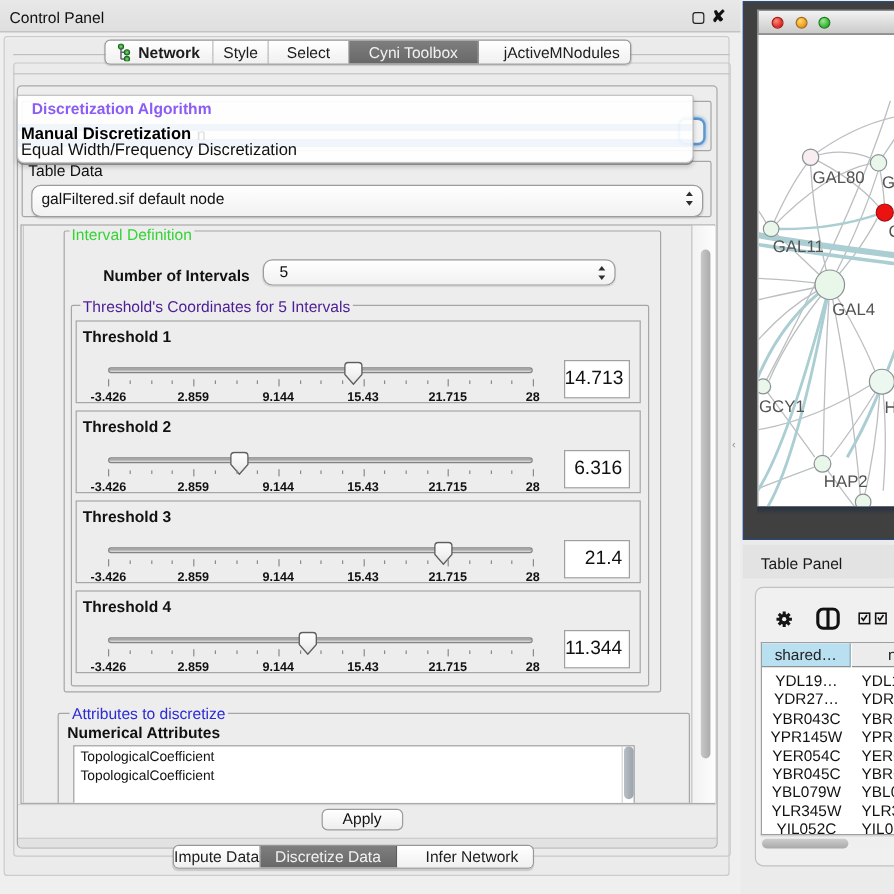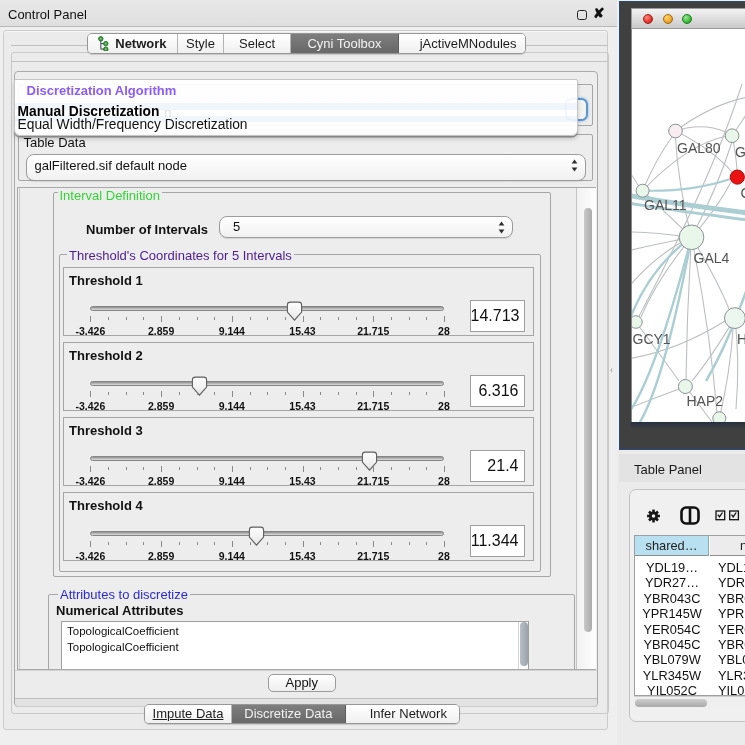--- a/index.html
+++ b/index.html
@@ -402,21 +402,21 @@
 
     <div id="popup">
       <div class="stripes"></div>
       <div id="ghost">Discretization Algorithm</div>
       <div id="pi1">Manual Discretization</div>
       <div class="abs" style="left:149px; top:25px; font-size:13.5px; color:#e0e0e0;">n</div>
       <div id="pi2">Equal Width/Frequency Discretization</div>
     </div>
 
     <div class="seg" style="left:144px; top:703.5px;">
-      <div class="s" style="width:87px;text-decoration:underline;">Impute Data</div>
+      <div class="s" style="width:72px;">Impute Data</div>
       <div class="s sel" style="width:113.7px;">Discretize Data</div>
       <div class="s" style="width:113.2px;">Infer Network</div>
     </div>
   </div>
 
   <div class="abs" style="left:610px; top:365px; width:6px; height:10px; color:#8a8a8a; font-size:9px;">‹</div>
 
   <div id="blueframe">
     <div id="canvas">
       <svg width="114" height="393" viewBox="0 0 114 393">

